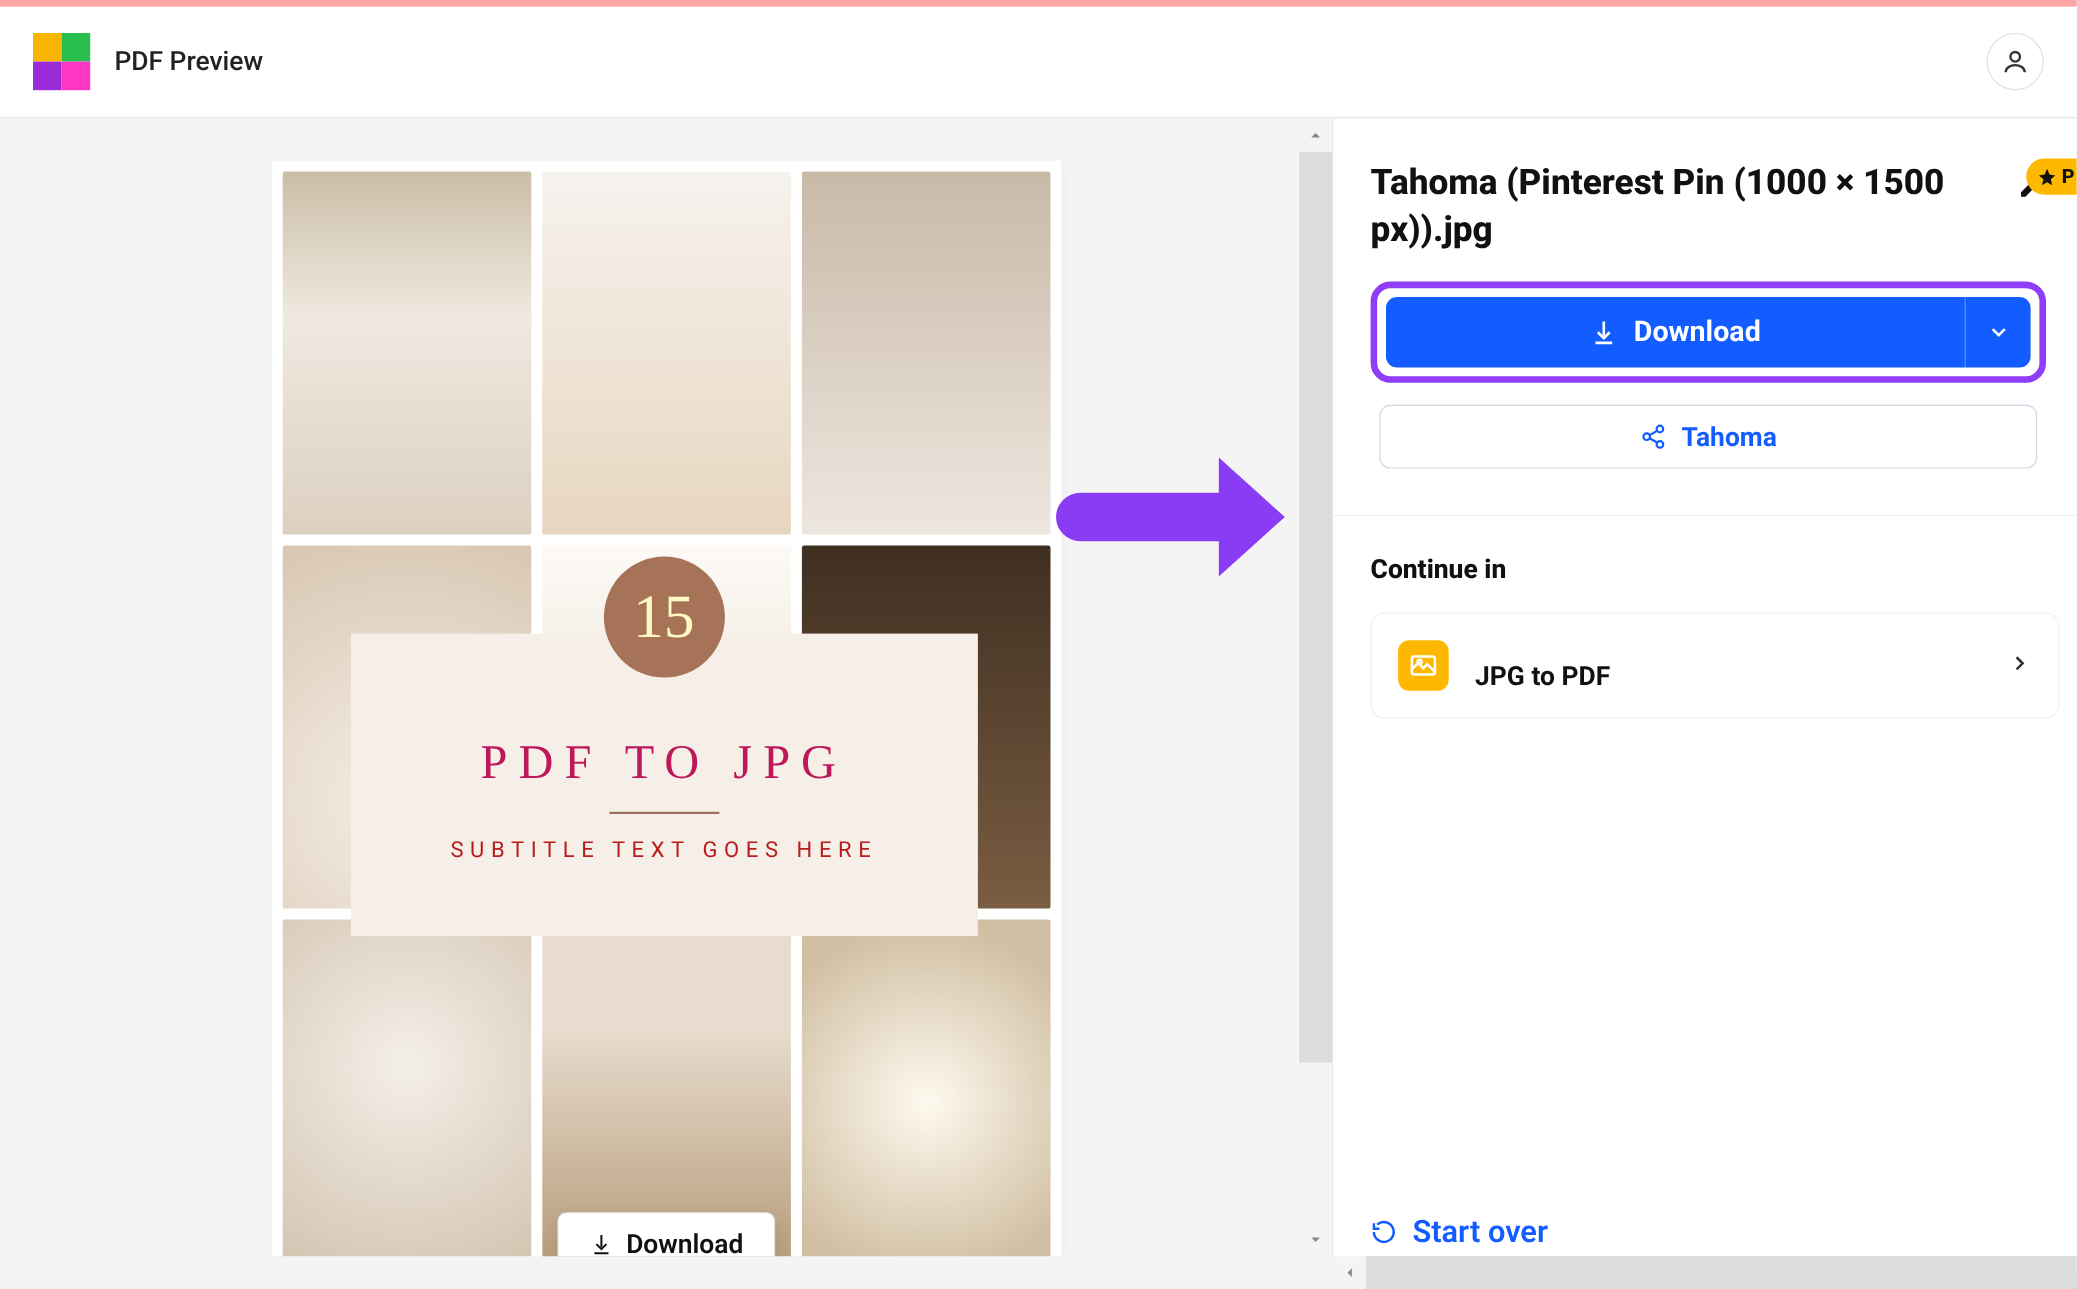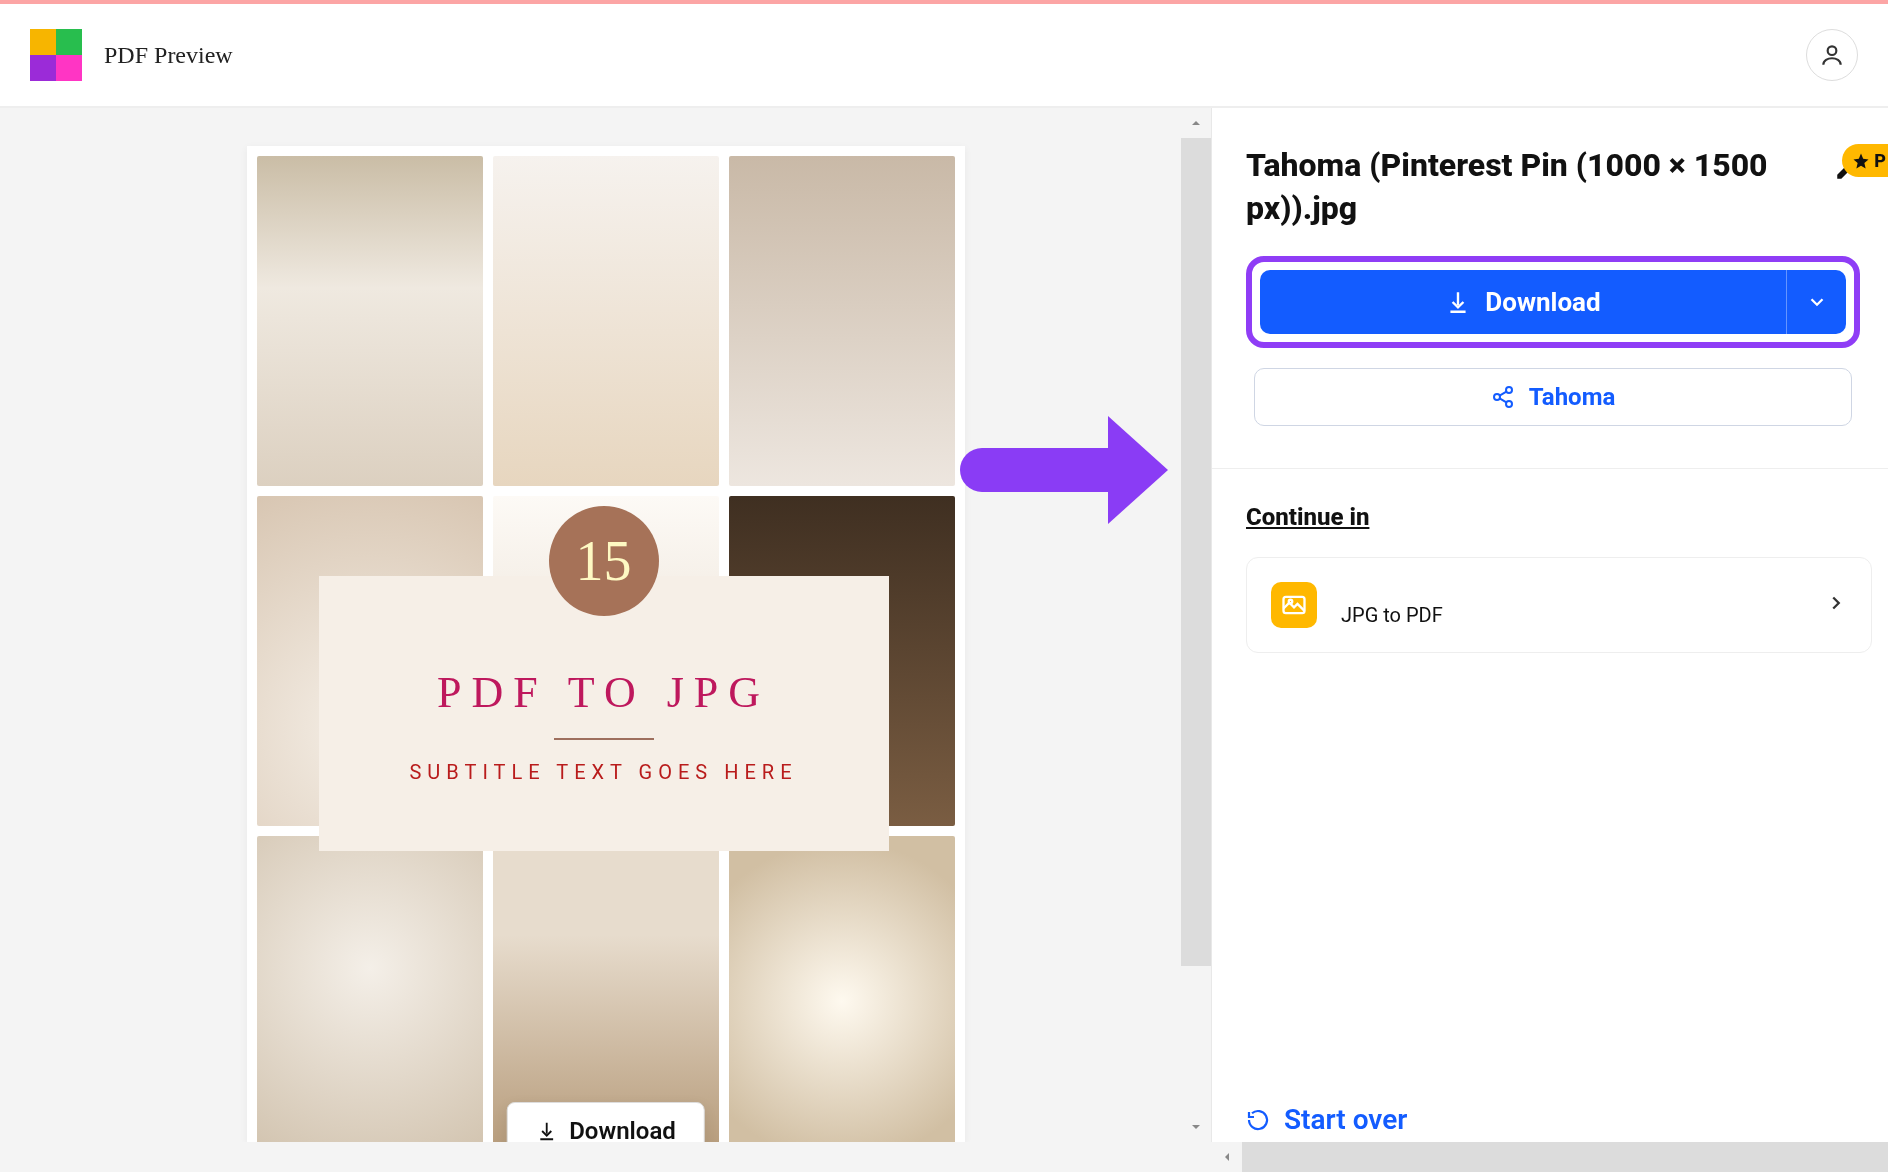--- a/index.html
+++ b/index.html
@@ -3,22 +3,21 @@
 <meta charset="utf-8">
 <style>
   * { margin: 0; padding: 0; box-sizing: border-box; }
   html, body { width: 100%; height: 100%; font-family: -apple-system, BlinkMacSystemFont, "Segoe UI", Roboto, Helvetica, Arial, sans-serif; background: #fff; color: #111; }
   .app { display: flex; flex-direction: column; width: 1888px; height: 1172px; overflow: hidden; }
 
   
   .topbar {
     display: flex; align-items: center; justify-content: space-between;
     height: 108px; padding: 0 30px; border-bottom: 2px solid #eee;
-    border-top: 4px solid #fca5a5;
-    font-family: Liberation Serif, serif;
+    border-top: 6px solid #fca5a5;
   }
   .topbar-left { display: flex; align-items: center; gap: 22px; }
   .logo { width: 52px; height: 52px; display: grid; grid-template-columns: 1fr 1fr; grid-template-rows: 1fr 1fr; }
   .logo > div:nth-child(1){ background:#f7b500; }
   .logo > div:nth-child(2){ background:#28be4e; }
   .logo > div:nth-child(3){ background:#9b2bd8; }
   .logo > div:nth-child(4){ background:#ff35c4; }
   .page-title { font-size: 24px; font-weight: 500; color:#222; }
   .avatar-btn { width: 52px; height: 52px; border-radius: 50%; border: 1.5px solid #ddd; background:#fff; display:flex; align-items:center; justify-content:center; cursor:pointer; }
   .avatar-btn svg { width: 26px; height: 26px; stroke:#333; fill:none; stroke-width:2; }
@@ -85,27 +84,27 @@
   .dl-btn{ display:flex; height:64px; background:#135cff; border-radius:10px; overflow:hidden; cursor:pointer; }
   .dl-main{ flex:1; display:flex; align-items:center; justify-content:center; gap:14px; color:#fff; font-size:26px; font-weight:700; }
   .dl-main svg{width:26px;height:26px;stroke:#fff;fill:none;stroke-width:2.2;}
   .dl-caret{ width:60px; border-left:1px solid rgba(255,255,255,.35); display:flex;align-items:center;justify-content:center; }
   .dl-caret svg{width:22px;height:22px;stroke:#fff;fill:none;stroke-width:2.5;}
 
   .share-btn{ height:58px; border:1.5px solid #cfd6e4; border-radius:10px; display:flex; align-items:center; justify-content:center; gap:14px; color:#135cff; font-size:24px; font-weight:700; cursor:pointer; background:#fff; margin: 0 8px;}
   .share-btn svg{width:24px;height:24px;stroke:#135cff;fill:none;stroke-width:2;}
 
   .divider{ height:1px; background:#eee; margin:42px 0 34px; }
-  .continue-label{ font-size:24px; font-weight:800; padding:0 34px;text-decoration:underline; }
+  .continue-label{ font-size:24px; font-weight:800; padding:0 34px; }
 
   .tool-card{ margin:26px 16px 0 34px; border:1px solid #eee; border-radius:12px; height:96px; display:flex; align-items:center; justify-content:space-between; padding:0 24px; cursor:pointer; background:#fff; }
   .tool-left{display:flex;align-items:center;gap:24px;}
   .tool-ic{ width:46px;height:46px;border-radius:10px;background:#ffb800;display:flex;align-items:center;justify-content:center;}
   .tool-ic svg{width:28px;height:28px;stroke:#fff;fill:none;stroke-width:2;}
-  .tool-name{ font-size:20px; font-weight:400;margin-top:20px; }
+  .tool-name{ font-size:24px; font-weight:700;margin-top:20px; }
   .tool-chev svg{width:22px;height:22px;stroke:#333;fill:none;stroke-width:2.5;}
 
   .startover{ position:absolute; bottom:6px; left:34px; display:flex; align-items:center; gap:14px; color:#135cff; font-size:28px; font-weight:600; cursor:pointer; }
   .startover svg{width:24px;height:24px;stroke:#135cff;fill:none;stroke-width:2.2;}
 </style>
 </head>
 <body>
 
 <div class="app">
 

